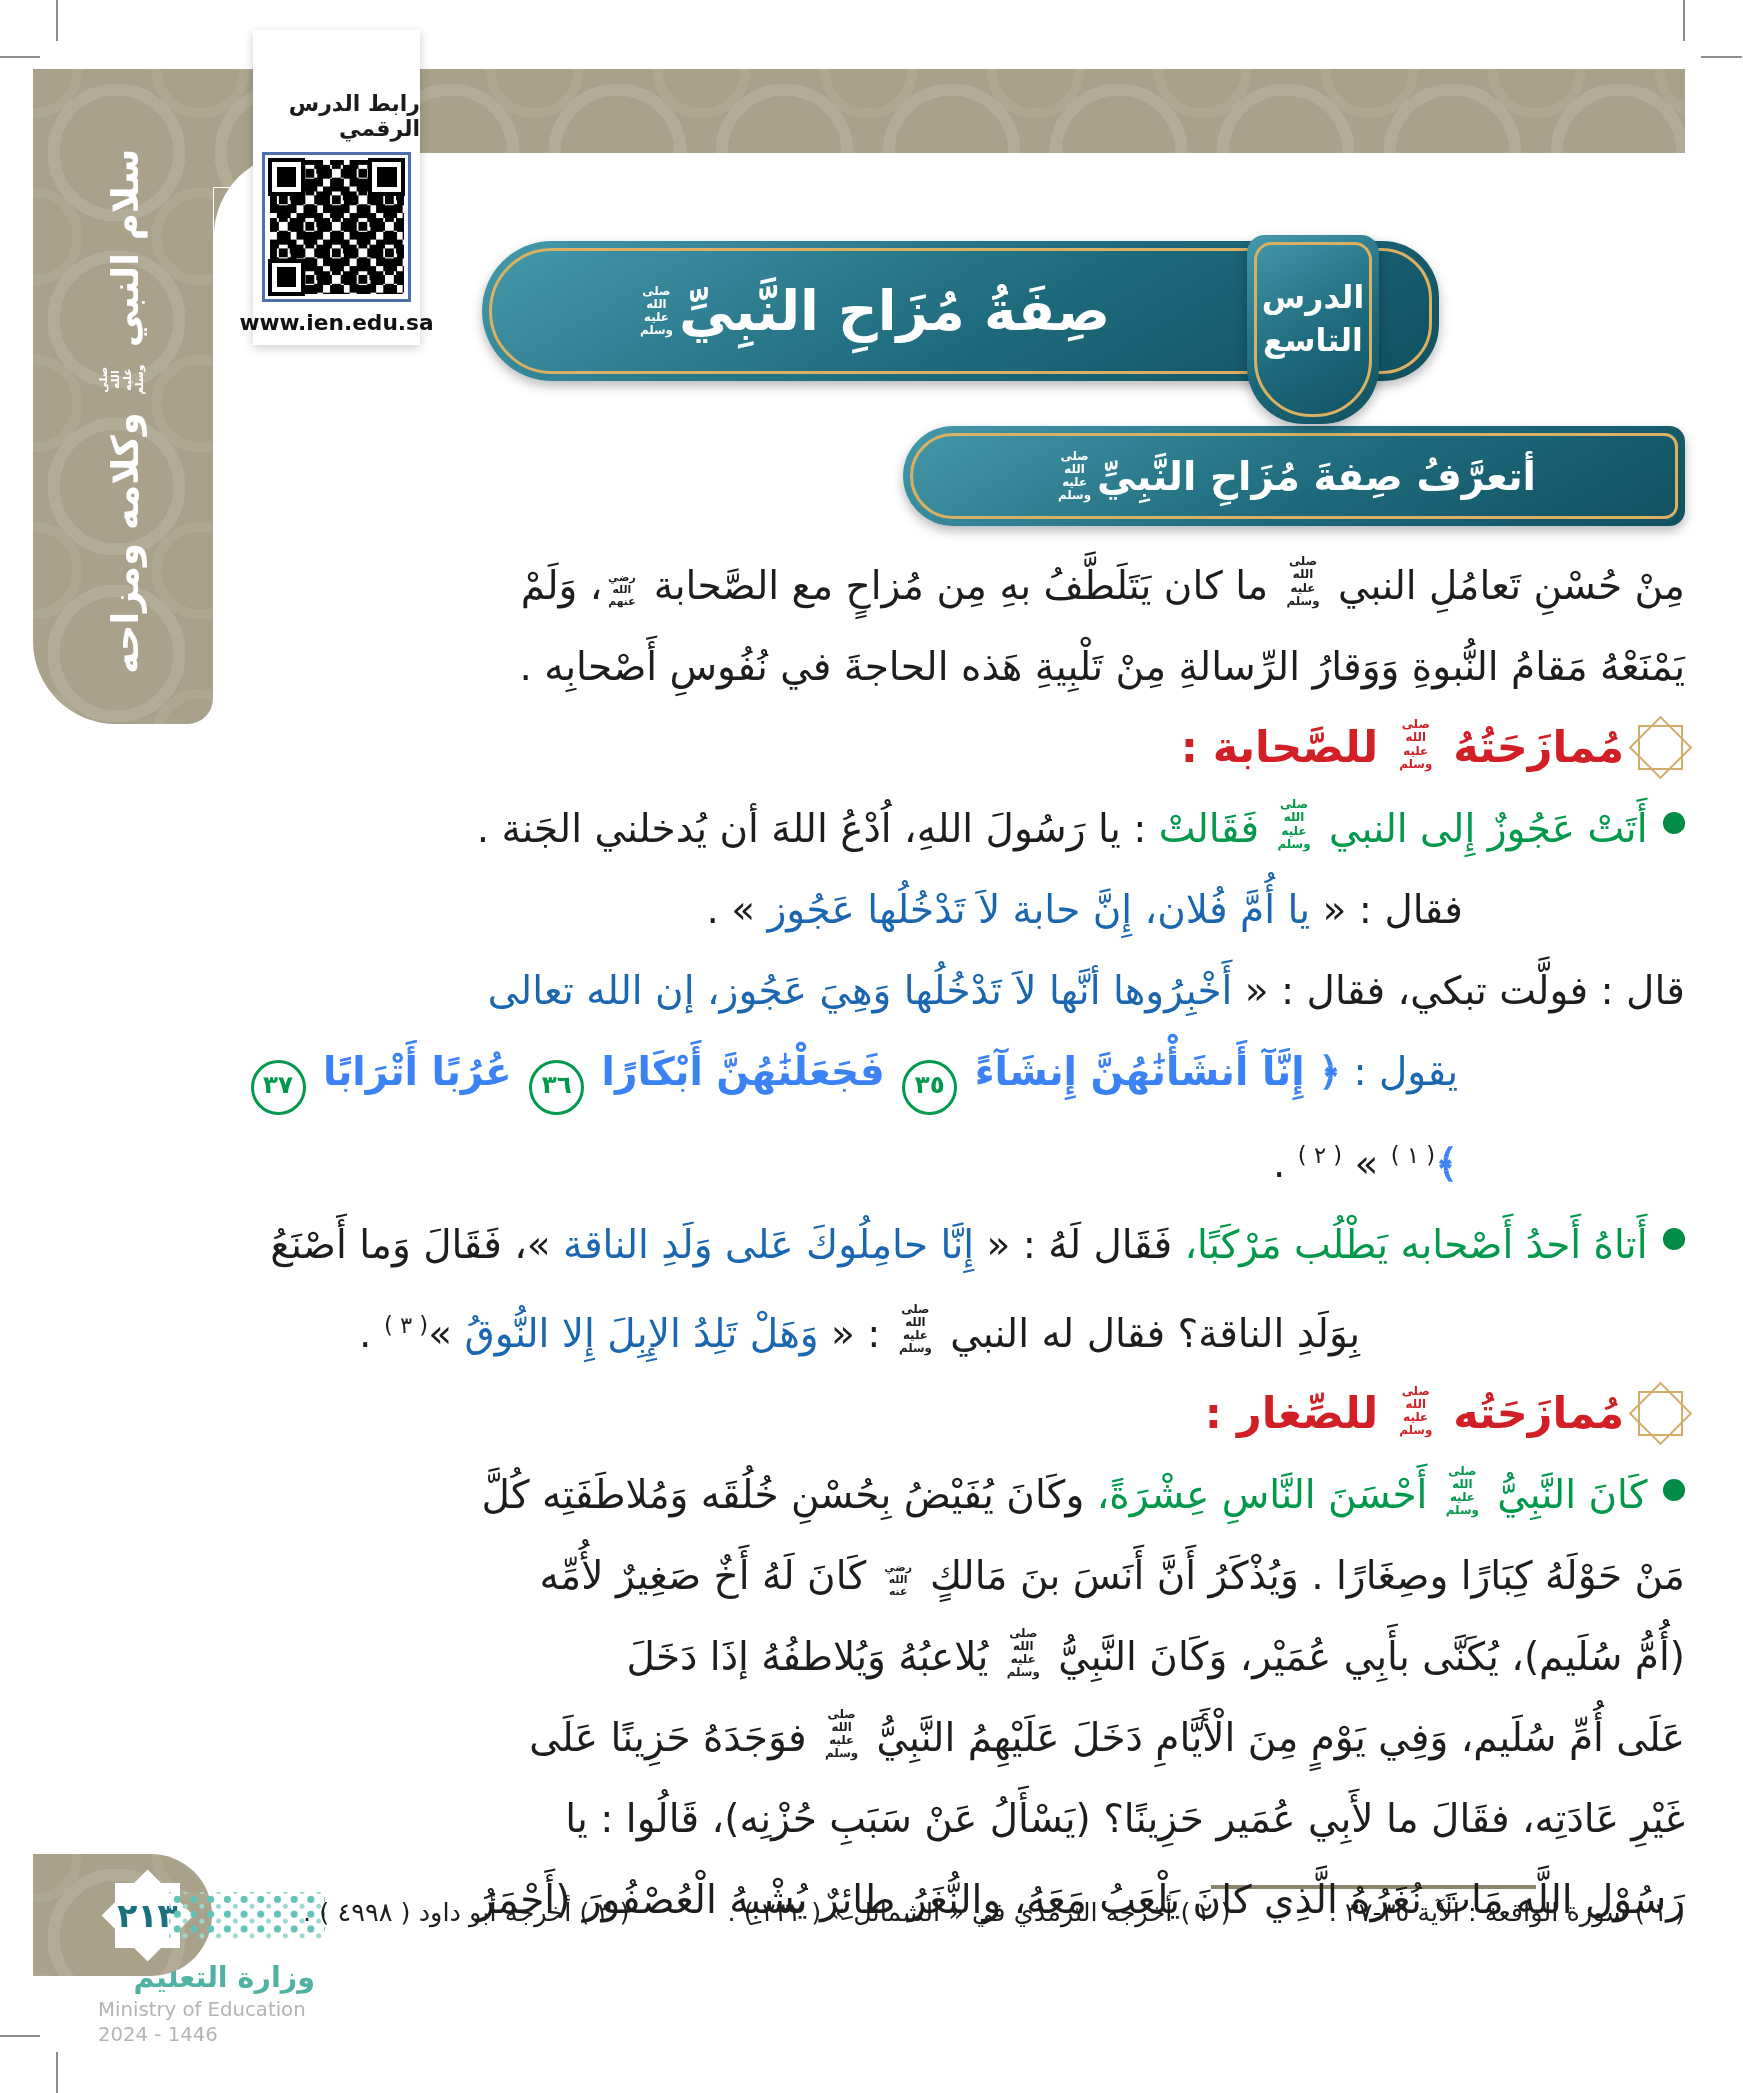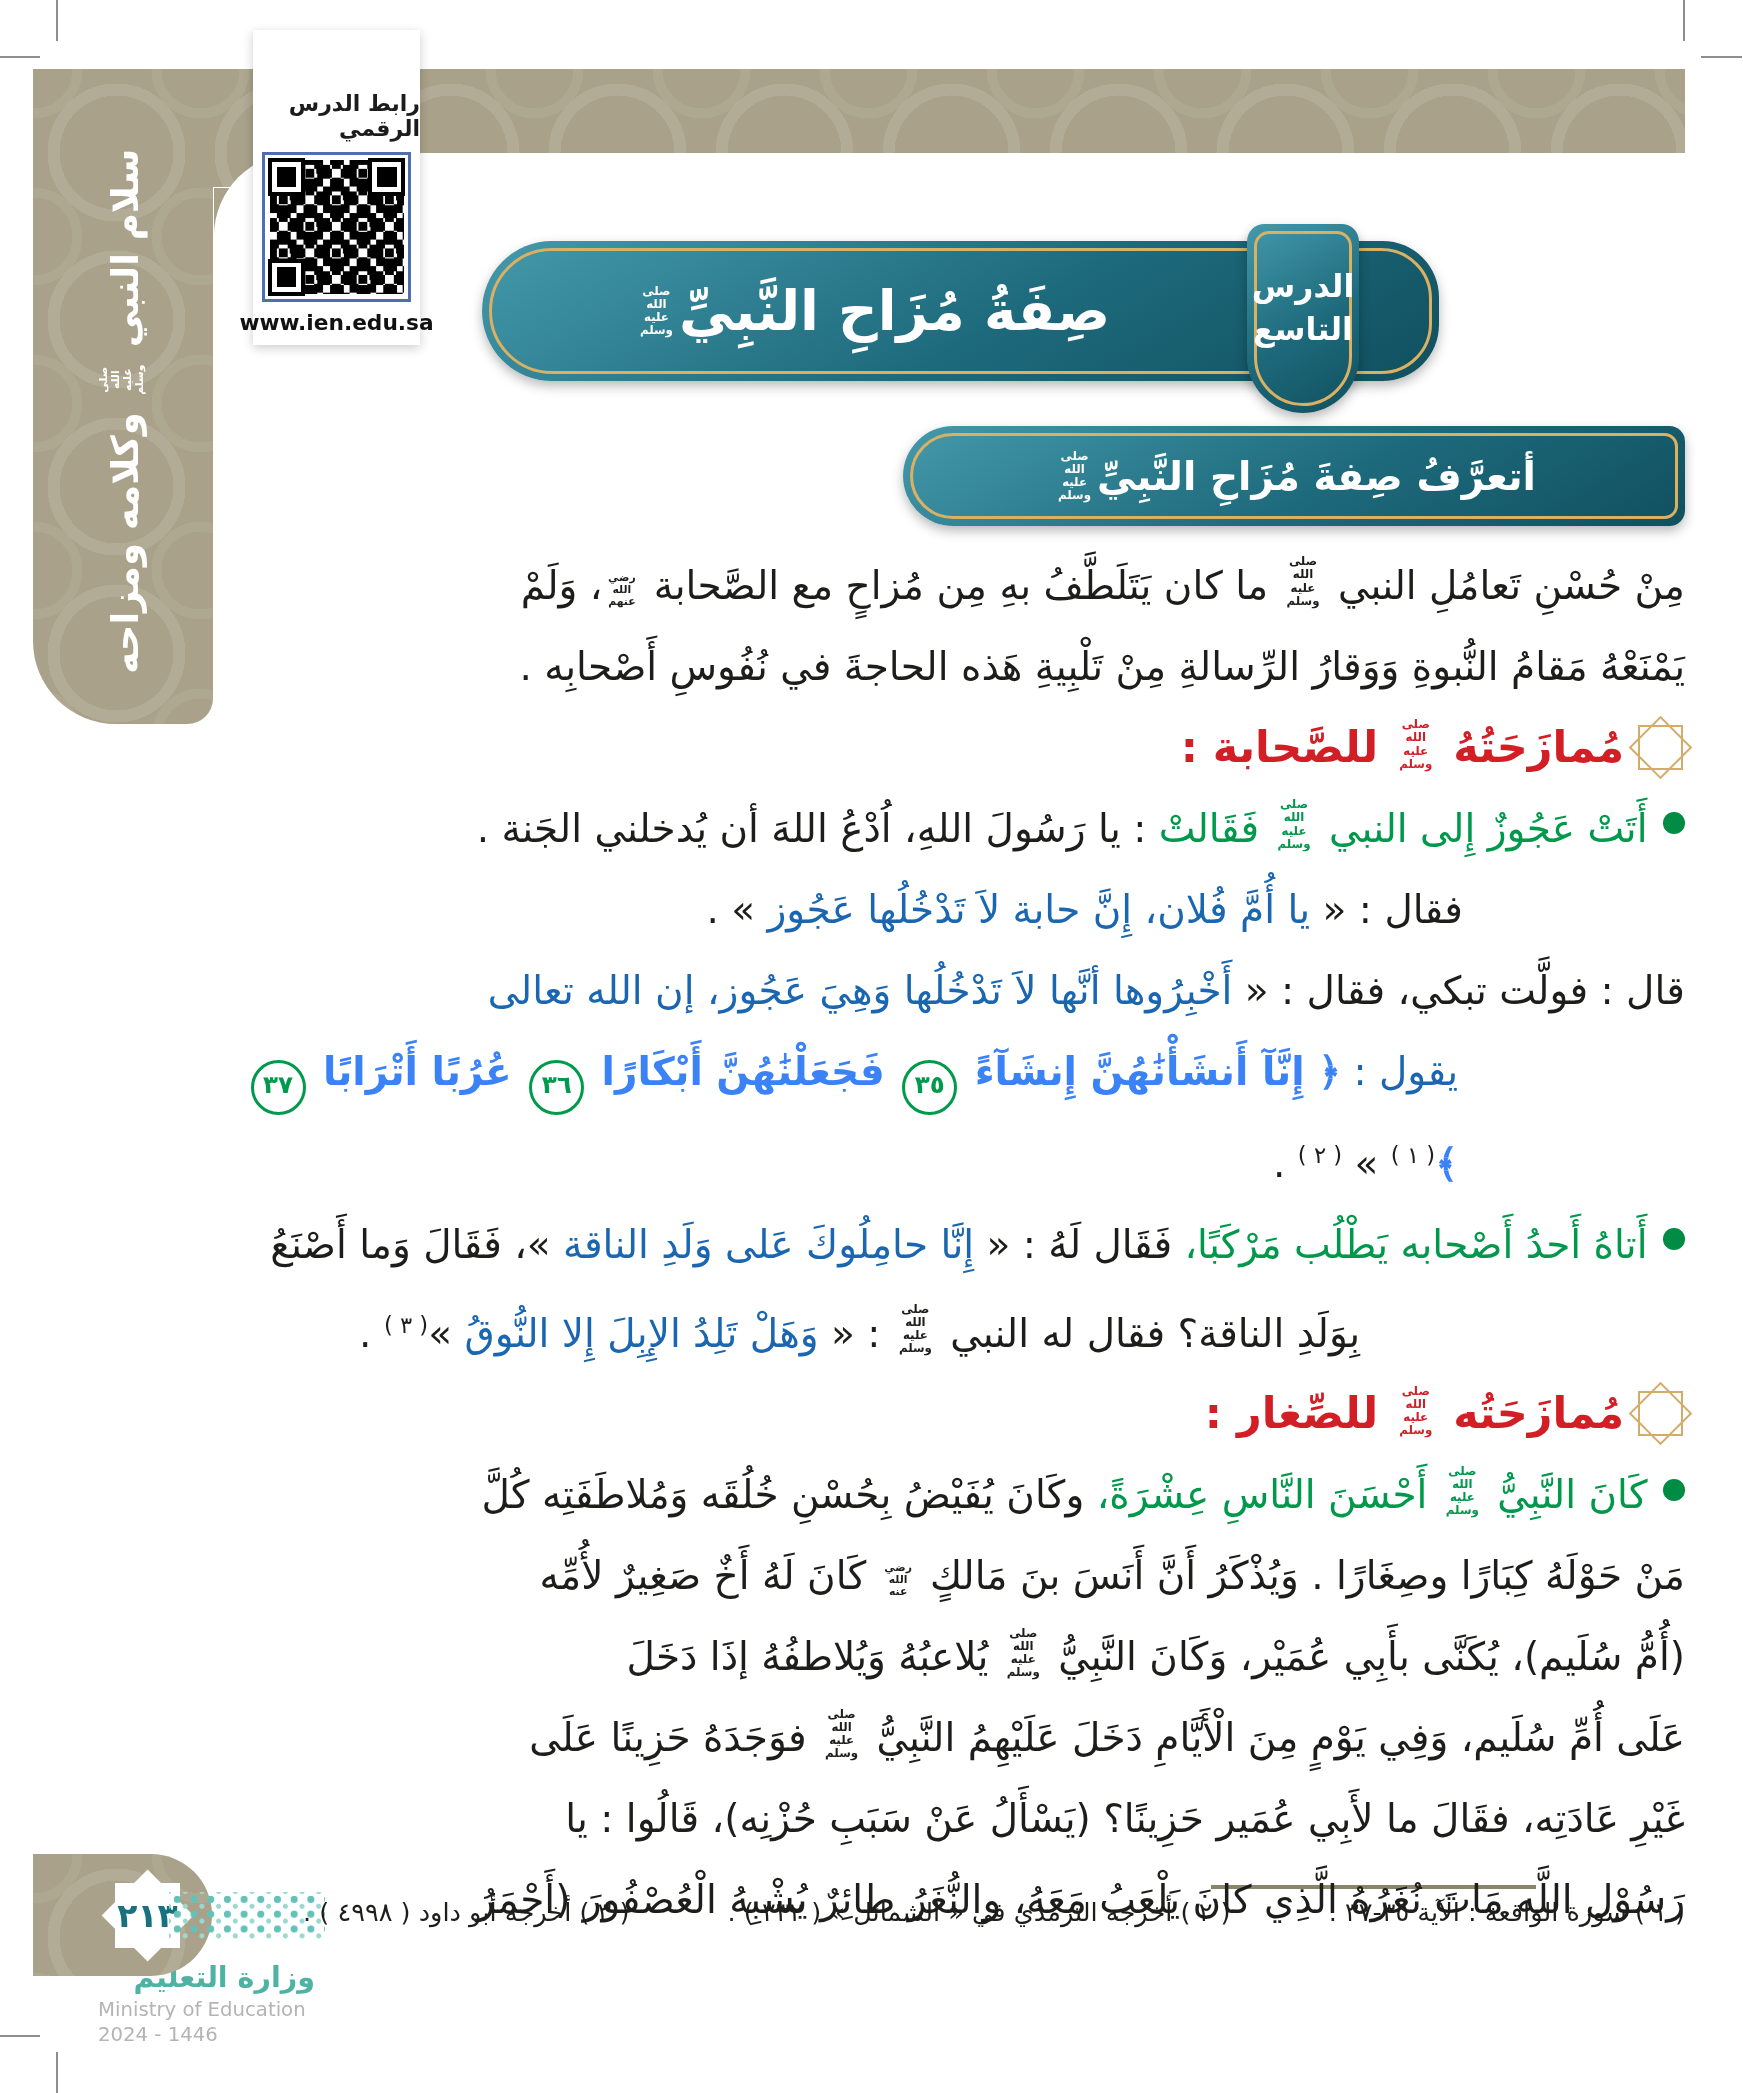--- a/index.html
+++ b/index.html
@@ -43,21 +43,21 @@
   
   .teal{background:linear-gradient(150deg,#4499ab 0%,#1d6a7c 55%,#11505f 100%);
         box-shadow:0 4.9px 11.8px rgba(0,0,0,.28);}
   .banner-inner{position:absolute;inset:6.9px;border:3px solid #dab163;border-radius:inherit;
                 pointer-events:none;}
   .title-banner{position:absolute;left:483px;top:241px;width:957px;height:140px;
                 border-radius:71px 57px 57px 71px;z-index:2;}
   .title-text{position:absolute;left:69px;right:246px;top:0;bottom:0;display:flex;
               align-items:center;justify-content:center;color:#fff;font-weight:bold;
               font-size:55px;white-space:nowrap;}
-  .lesson-badge{position:absolute;left:1248px;top:224px;width:112px;height:189px;
+  .lesson-badge{position:absolute;left:1248px;top:235px;width:132px;height:189px;
                 border-radius:17.7px 17.7px 57px 57px;z-index:3;}
   .badge-text{position:absolute;inset:0;display:flex;flex-direction:column;align-items:center;
               justify-content:center;padding-bottom:21.7px;color:#fff;font-weight:bold;
               font-size:31.5px;line-height:1.35;}
   .subtitle-banner{position:absolute;left:904px;top:426px;width:782px;height:100px;
                    border-radius:51px 15.8px 15.8px 51px;z-index:2;}
   .subtitle-text{position:absolute;inset:0;display:flex;align-items:center;justify-content:center;
                  color:#fff;font-weight:bold;font-size:39px;white-space:nowrap;}
   
   .content{position:absolute;left:236px;top:545px;width:1450px;direction:rtl;text-align:right;

